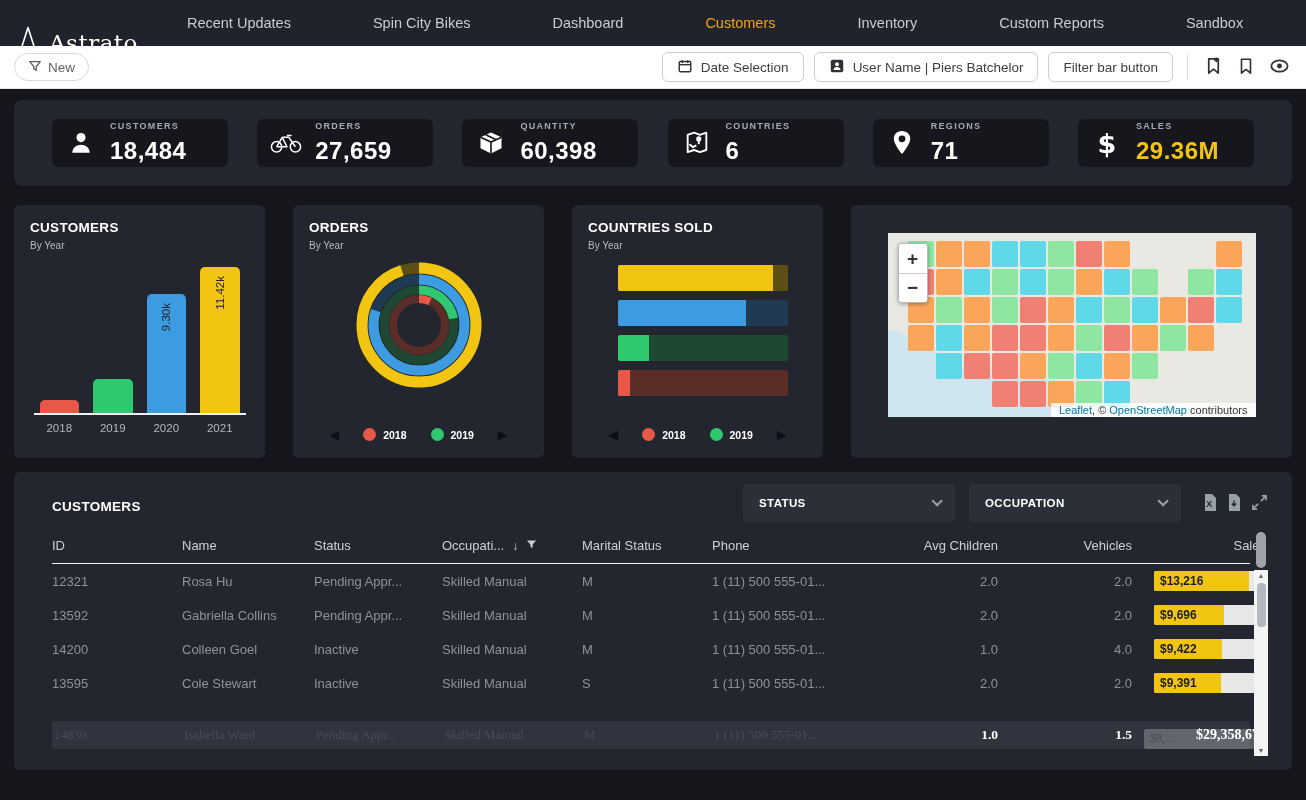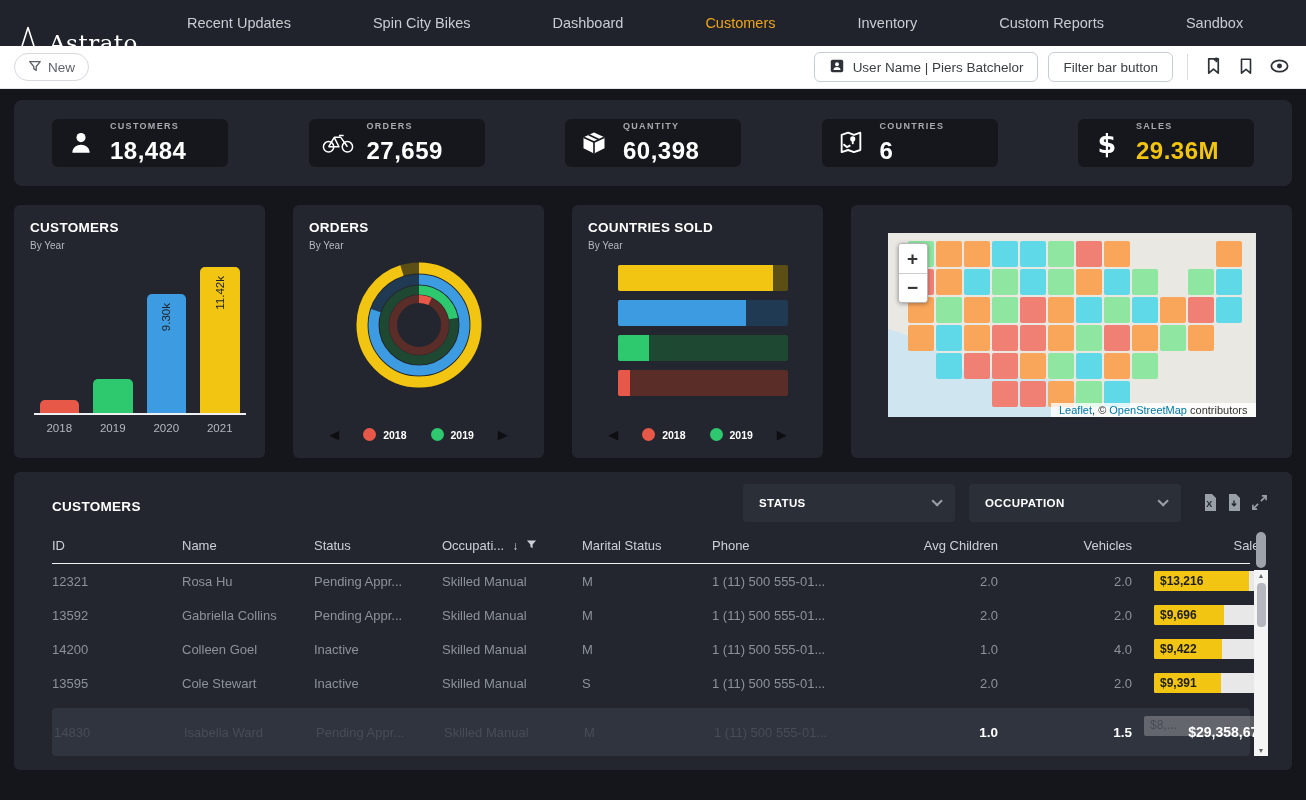--- a/index.html
+++ b/index.html
@@ -78,21 +78,21 @@
   .trow { display:grid; grid-template-columns:130px 132px 128px 140px 130px 158px 128px 134px 134px; align-items:center; }
   .thead { border-bottom:1px solid #f0f1f3; }
   .thead .cell { color:#ccd0d6; font-size:13px; padding-bottom:10px; cursor:pointer; }
   .cell.r { text-align:right; }
   .tbody .trow { height:34px; color:#8c929b; font-size:13px; cursor:pointer; }
   .occ-head { display:flex; align-items:center; gap:8px; }
   .sort-glyph { color:#ccd0d6; font-size:12px; }
   .spill { width:112px; height:20px; background:#e8e8e8; border-radius:2px; position:relative; display:inline-block; vertical-align:middle; overflow:hidden; }
   .spfill { position:absolute; left:0; top:0; bottom:0; background:#f2c513; }
   .sptext { position:absolute; left:6px; top:2.5px; font-size:12px; color:#1d1d1d; font-weight:bold; }
-  .tfoot { display:grid; grid-template-columns:130px 132px 128px 140px 130px 158px 128px 134px 134px; align-items:center; height:48px; background:#30343e; border-radius:4px; margin-top:8px; }
+  .tfoot { display:grid; grid-template-columns:130px 132px 128px 140px 130px 158px 128px 134px 134px; align-items:center; height:28px; background:#30343e; border-radius:4px; margin-top:21px;font-family:Liberation Serif, serif; }
   .tfoot .faded { color:#474c56; font-size:13px; padding-left:2px; }
   .tfoot .bold { color:#fff; font-weight:bold; font-size:13.5px; text-align:right; }
   .foot-sales { position:relative; height:100%; display:flex; align-items:center; justify-content:flex-end; }
   .faded-pill { position:absolute; left:12px; top:8px; width:112px; height:20px; background:rgba(232,232,232,.28); border-radius:2px; color:#474c56; font-size:12px; padding:2px 6px; }
   .foot-sales .bold-text { position:relative; color:#fff; font-weight:bold; font-size:14px; }
   
   .scroll-outer { position:absolute; right:2px; top:-6px; width:10px; height:36px; background:#9ea3ab; border-radius:5px; cursor:pointer; }
   .vscroll { position:absolute; right:0; top:32px; width:14px; height:186px; background:#f4f4f4; display:flex; flex-direction:column; align-items:center; cursor:pointer; }
   .varrow { font-size:7px; color:#606569; line-height:11px; background:none; border:none; cursor:pointer; }
   .vthumb { width:9px; height:44px; background:#b4b8be; border-radius:4px; margin-top:2px; cursor:grab; }
@@ -127,20 +127,30 @@
       <svg width="14" height="14" viewBox="0 0 16 16">
           <path d="M2 3 h12 l-4.6 5.6 v4.4 l-2.8 -2 v-2.4 Z" fill="none" stroke="#5f6368" stroke-width="1.5" stroke-linejoin="round"></path>
         </svg>
     </span>
     <span>New</span>
   </button>
   <div class="tb-right">
     <button class="tb-btn">
       <span>
         <svg width="16" height="16" viewBox="0 0 18 18">
+            <rect x="2.5" y="4" width="13" height="11.5" rx="1.5" fill="none" stroke="#2e3238" stroke-width="1.6"></rect>
+            <path d="M2.5 7.5 h13" stroke="#2e3238" stroke-width="1.6"></path>
+            <path d="M6 2.5 v3 M12 2.5 v3" stroke="#2e3238" stroke-width="1.6"></path>
+          </svg>
+      </span>
+      <span>Date Selection</span>
+    </button>
+    <button class="tb-btn">
+      <span>
+        <svg width="16" height="16" viewBox="0 0 18 18">
             <rect x="2" y="2" width="14" height="14" rx="2" fill="#2e3238"></rect>
             <circle cx="9" cy="7" r="2.2" fill="#fff"></circle>
             <path d="M5 13.5 c0-2.4 2-3.4 4-3.4 s4 1 4 3.4 Z" fill="#fff"></path>
           </svg>
       </span>
       <span>User Name | Piers Batchelor</span>
     </button>
     <button class="tb-btn">
       <span>Filter bar button</span>
     </button>
@@ -217,20 +227,32 @@
         <svg width="28" height="28" viewBox="0 0 24 24">
             <path d="M4 5 L9.5 3.2 L14.5 5 L20 3.2 V18 L14.5 19.8 L9.5 18 L4 19.8 Z" fill="none" stroke="#fff" stroke-width="1.6" stroke-linejoin="round"></path>
             <circle cx="13.5" cy="8.5" r="2.2" fill="#fff"></circle>
             <path d="M13.5 8.5 L13.5 13" stroke="#fff" stroke-width="1.6"></path>
             <path d="M5.5 13 l3 2.5 3 -1.5" fill="none" stroke="#fff" stroke-width="1.6"></path>
           </svg>
       </span>
       <div>
         <div class="kpi-label">COUNTRIES</div>
         <div class="kpi-value">6</div>
+      </div>
+    </div>
+    <div class="kpi-card">
+      <span class="kpi-icon">
+        <svg width="24" height="28" viewBox="0 0 24 26">
+            <path d="M12 1 C7 1 3.8 4.6 3.8 8.8 C3.8 14.5 12 24 12 24 C12 24 20.2 14.5 20.2 8.8 C20.2 4.6 17 1 12 1 Z" fill="#fff"></path>
+            <circle cx="12" cy="8.8" r="3.4" fill="#15171c"></circle>
+          </svg>
+      </span>
+      <div>
+        <div class="kpi-label">REGIONS</div>
+        <div class="kpi-value">71</div>
       </div>
     </div>
     <div class="kpi-card">
       <span class="kpi-icon dollar-glyph">$</span>
       <div>
         <div class="kpi-label">SALES</div>
         <div class="kpi-value" style="color: rgb(242, 196, 15);">29.36M</div>
       </div>
     </div>
   </section>

